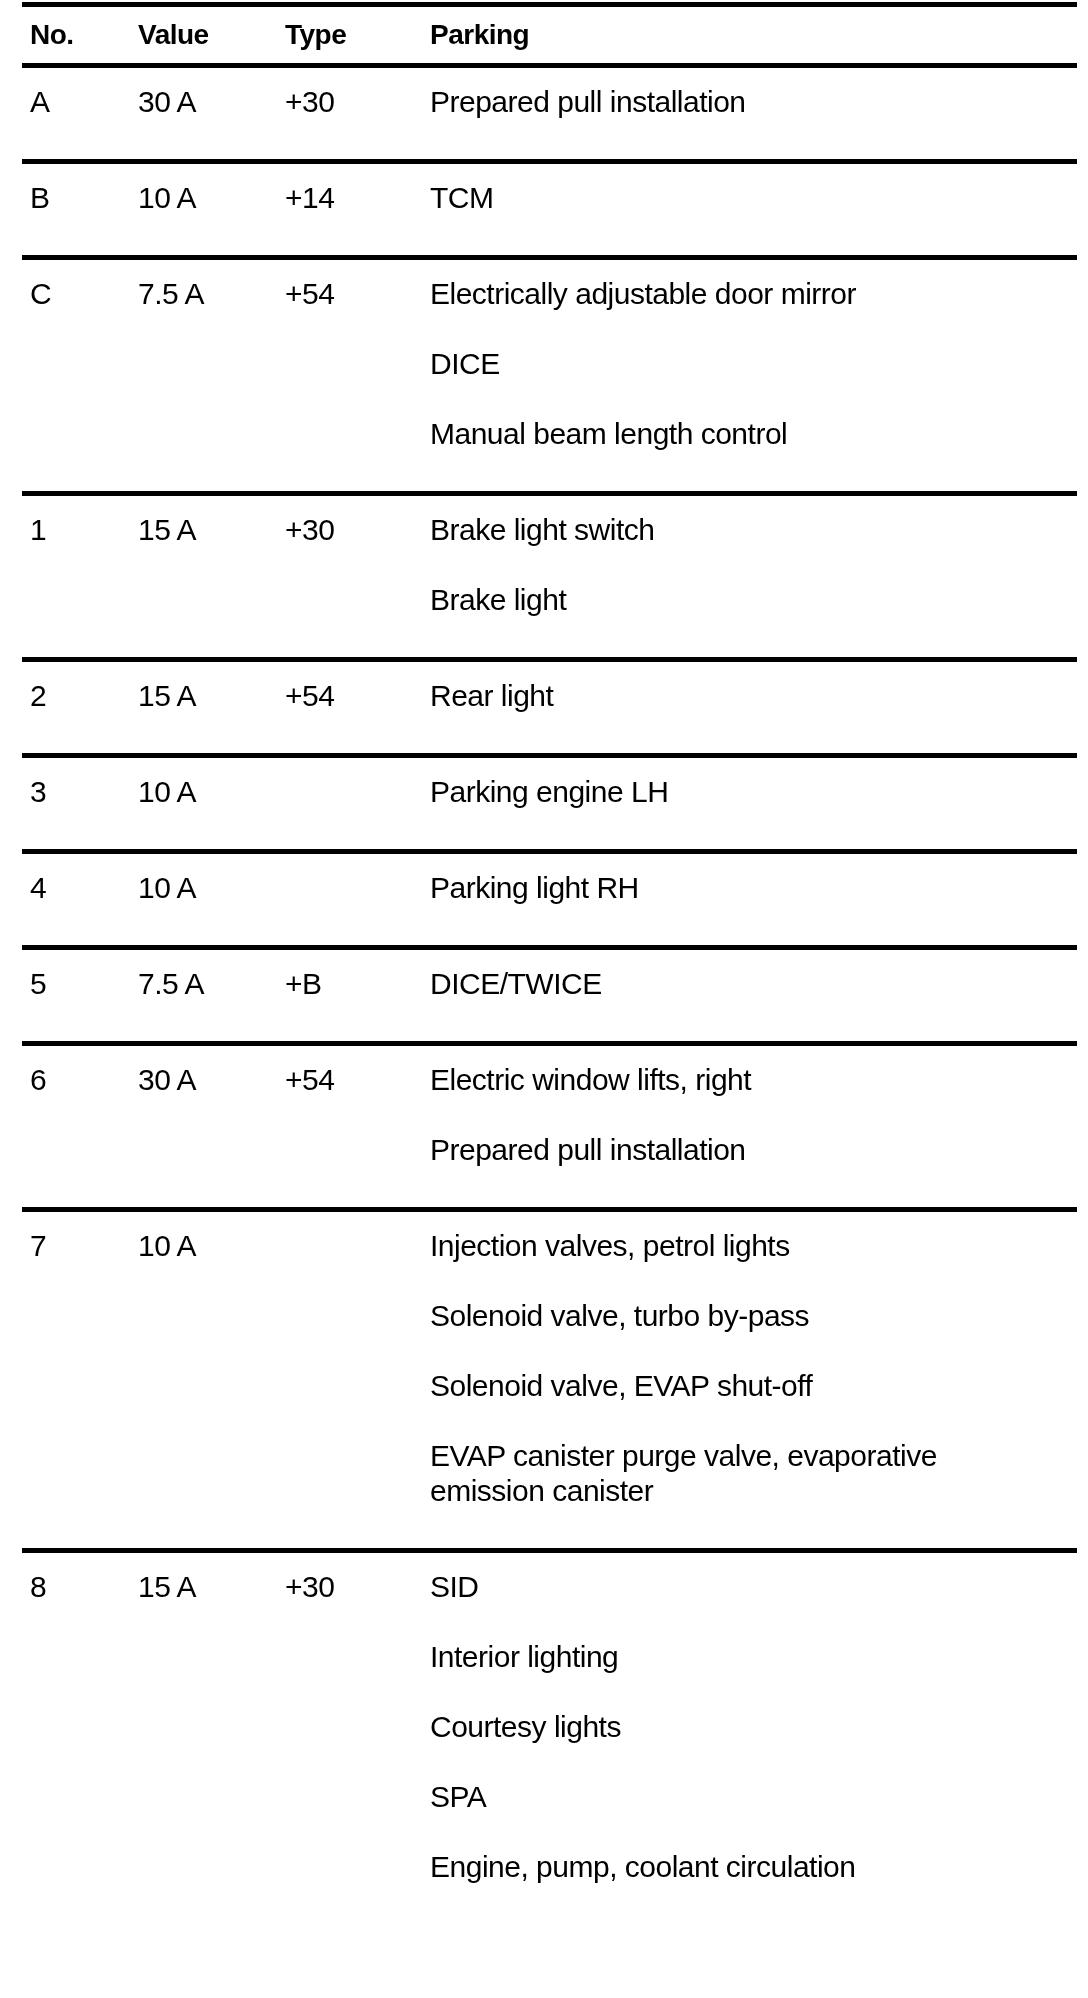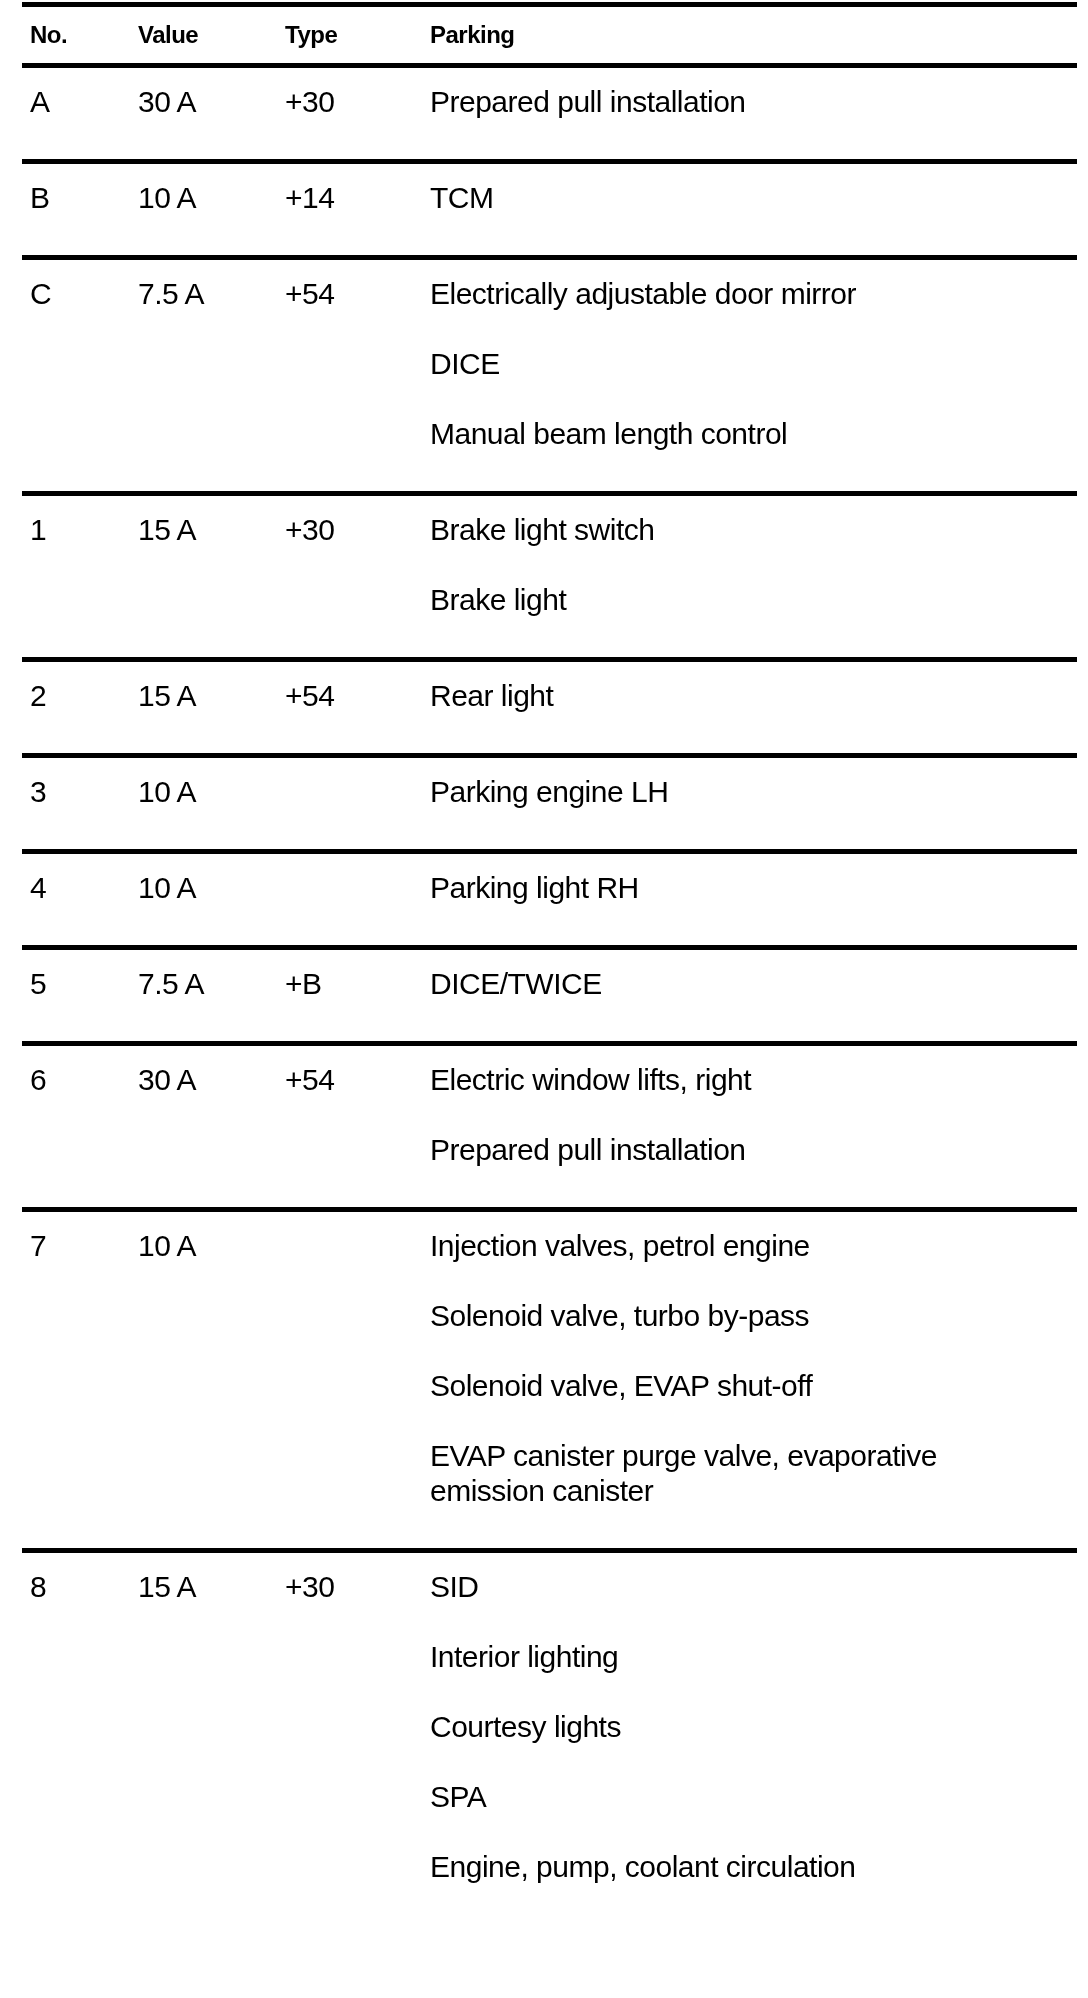--- a/index.html
+++ b/index.html
@@ -17,21 +17,21 @@
     border-collapse: collapse;
     table-layout: fixed;
     width: 1055px;
     margin: 2px 11px 0 22px;
   }
   col.c-no    { width: 116px; }
   col.c-value { width: 147px; }
   col.c-type  { width: 145px; }
   col.c-func  { width: auto;  }
   th {
-    font-size: 24px;
+    font-size: 28px;
     font-weight: bold;
     text-align: left;
     letter-spacing: -0.5px;
     line-height: 36px;
     border-top: 5px solid #000;
     border-bottom: 5px solid #000;
     padding: 10px 0 10px 0;
     vertical-align: top;
   }
   th.col-no, td.col-no { padding-left: 8px; }
@@ -172,21 +172,21 @@
             <div class="line">Prepared pull installation</div>
           </div>
         </td>
       </tr>
       <tr>
         <td class="col-no">7</td>
         <td class="col-value">10 A</td>
         <td class="col-type"></td>
         <td class="col-function">
           <div class="para">
-            <div class="line">Injection valves, petrol engine</div>
+            <div class="line">Injection valves, petrol lights</div>
           </div>
           <div class="para">
             <div class="line">Solenoid valve, turbo by-pass</div>
           </div>
           <div class="para">
             <div class="line">Solenoid valve, EVAP shut-off</div>
           </div>
           <div class="para">
             <div class="line">EVAP canister purge valve, evaporative</div>
             <div class="line">emission canister</div>

